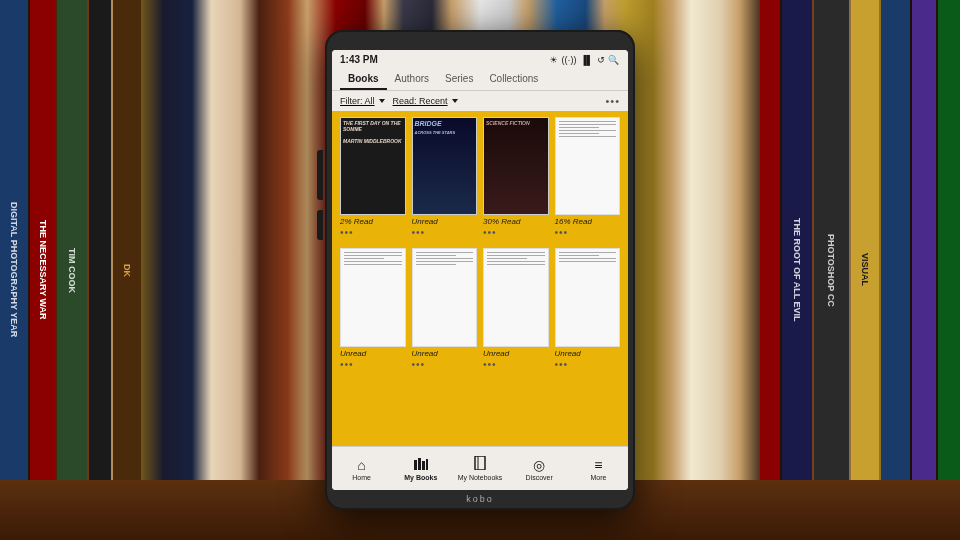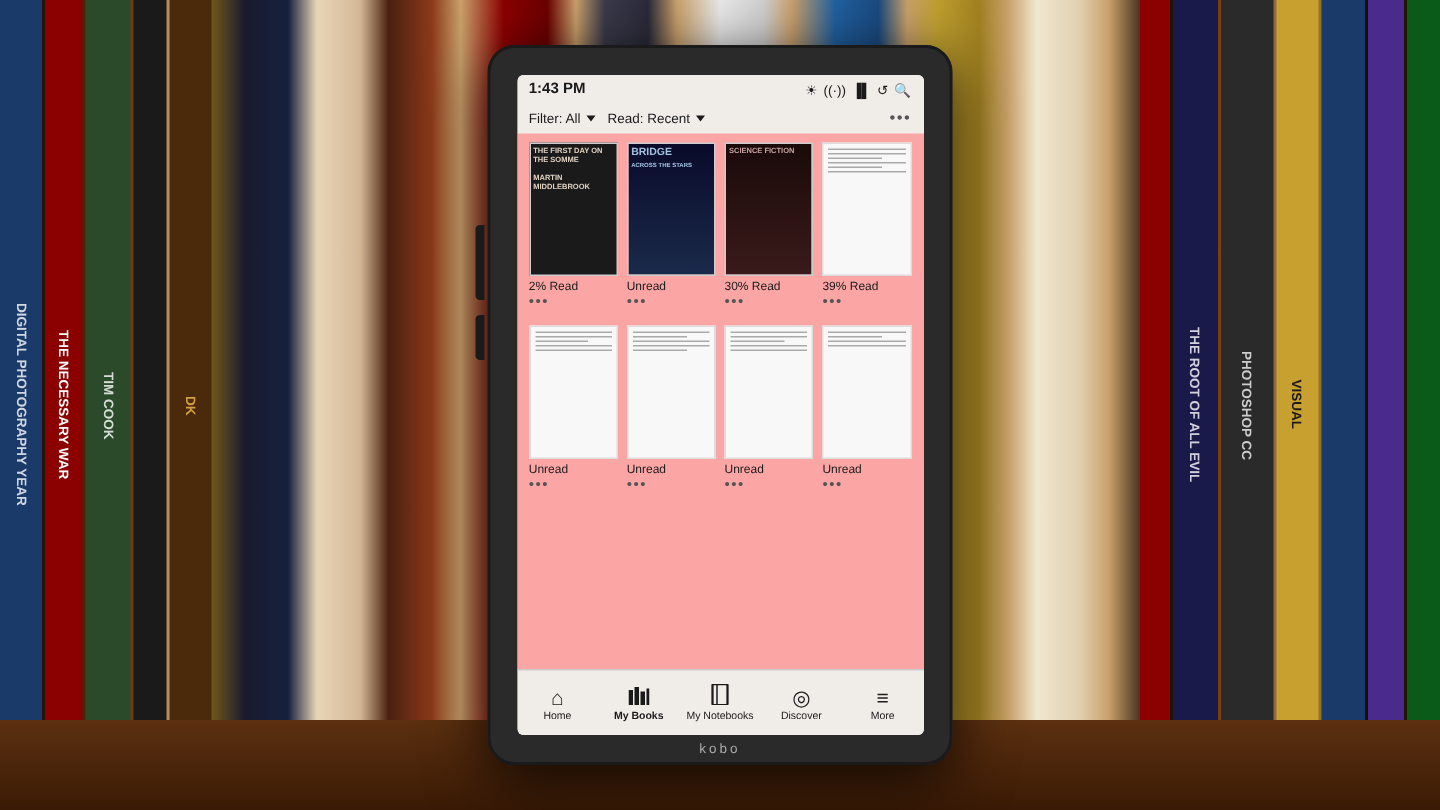--- a/index.html
+++ b/index.html
@@ -134,21 +134,21 @@
       left: -8px;
       top: 180px;
       width: 6px;
       height: 30px;
       background: #1a1a1a;
       border-radius: 3px 0 0 3px;
     }
 
     
     .kobo-screen {
-      width: 271px;
+      width: 296px;
       height: 440px;
       background: #f0ede8;
       border-radius: 4px;
       margin-top: 20px;
       overflow: hidden;
       display: flex;
       flex-direction: column;
     }
 
     
@@ -198,40 +198,42 @@
     .filter-bar {
       display: flex;
       align-items: center;
       justify-content: space-between;
       padding: 4px 8px;
       background: #f0ede8;
     }
     .filter-options {
       display: flex;
       gap: 8px;
+      text-decoration: underline;
     }
     .filter-btn {
       font-size: 9px;
       color: #1a1a1a;
       display: flex;
       align-items: center;
       gap: 2px;
     }
     .filter-more {
       font-size: 11px;
       color: #555;
       letter-spacing: 1px;
     }
 
     
     .books-grid {
       flex: 1;
       overflow-y: auto;
       padding: 6px 8px;
-      background: #fca5a5;
+      background: #eab308;
+      font-style: italic;
     }
     .books-row {
       display: grid;
       grid-template-columns: repeat(4, 1fr);
       gap: 6px;
       margin-bottom: 10px;
     }
     .book-item {
       display: flex;
       flex-direction: column;
@@ -383,20 +385,26 @@
       <span class="status-time">1:43 PM</span>
       <div class="status-icons">
         <span class="status-icon">☀</span>
         <span class="status-icon">((·))</span>
         <span class="status-icon">▐▌</span>
         <span class="status-icon">↺</span>
         <span class="status-icon">🔍</span>
       </div>
     </div>
 
+    <div class="nav-tabs">
+      <div class="nav-tab active">Books</div>
+      <div class="nav-tab">Authors</div>
+      <div class="nav-tab">Series</div>
+      <div class="nav-tab">Collections</div>
+    </div>
 
     <div class="filter-bar">
       <div class="filter-options">
         <div class="filter-btn">
           <span>Filter: All</span>
           <span class="chevron-down"></span>
         </div>
         <div class="filter-btn">
           <span>Read: Recent</span>
           <span class="chevron-down"></span>
@@ -435,21 +443,21 @@
 
         <div class="book-item">
           <div class="book-cover book-cover-doc">
             <div class="doc-line"></div>
             <div class="doc-line"></div>
             <div class="doc-line doc-line-short"></div>
             <div class="doc-line"></div>
             <div class="doc-line doc-line-short"></div>
             <div class="doc-line"></div>
           </div>
-          <div class="book-status">39% Read</div>
+          <div class="book-status">16% Read</div>
           <div class="book-dots">•••</div>
         </div>
       </div>
 
       <div class="books-row">
         <div class="book-item">
           <div class="book-cover book-cover-doc">
             <div class="doc-line"></div>
             <div class="doc-line"></div>
             <div class="doc-line doc-line-short"></div>

